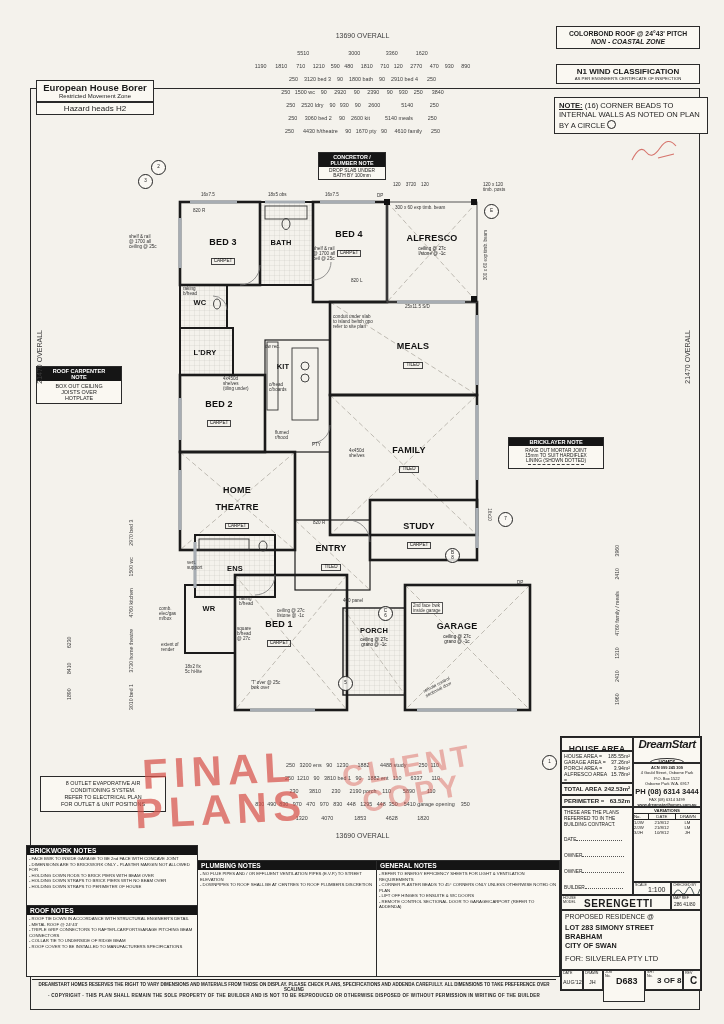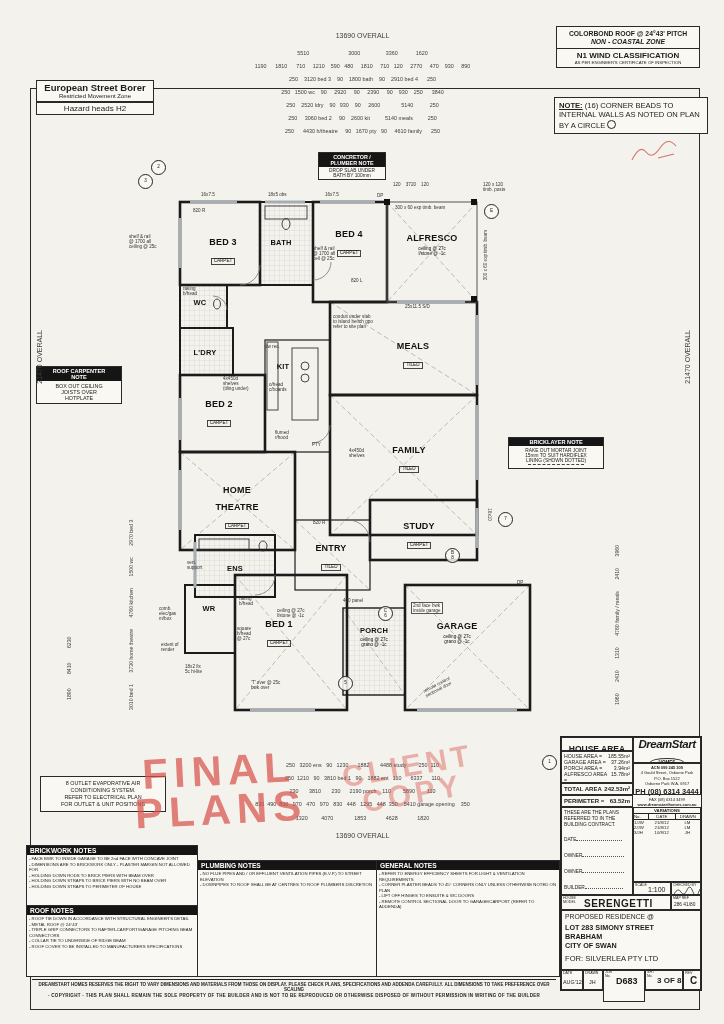--- a/index.html
+++ b/index.html
@@ -26,32 +26,32 @@
   svg{display:block;}
 </style>
 </head>
 <body>
 
 <div id="sheet">
 
   <div class="abs frame" style="left:30px;top:88px;width:668px;height:920px;"></div>
 
   <div class="abs box" style="left:36px;top:80px;width:116px;padding:1px 0 2px;">
-    <div class="c" style="font-weight:bold;font-size:9.5px;">European Street Borer</div>
+    <div class="c" style="font-weight:bold;font-size:9.5px;">European House Borer</div>
     <div class="c" style="font-size:6px;">Restricted Movement Zone</div>
   </div>
   <div class="abs box" style="left:36px;top:102px;width:116px;padding:1px 0;">
     <div class="c" style="font-size:8px;">Hazard heads H2</div>
   </div>
 
   <div class="abs box" style="left:556px;top:26px;width:142px;padding:3px 0;">
     <div class="c" style="font-weight:bold;font-size:6.8px;">COLORBOND ROOF @ 24°43' PITCH</div>
     <div class="c" style="font-weight:bold;font-style:italic;font-size:6.8px;margin-top:1px;">NON - COASTAL ZONE</div>
   </div>
-  <div class="abs box" style="left:556px;top:48px;width:142px;padding:2px 0;">
+  <div class="abs box" style="left:556px;top:64px;width:142px;padding:2px 0;">
     <div class="c" style="font-weight:bold;font-size:8px;">N1 WIND CLASSIFICATION</div>
     <div class="c" style="font-size:4.3px;">AS PER ENGINEER'S CERTIFICATE OF INSPECTION</div>
   </div>
   <div class="abs box" style="left:554px;top:97px;width:144px;padding:3px 4px;font-size:7.6px;line-height:1.25;background:#faf8f2;">
     <span style="font-weight:bold;text-decoration:underline;">NOTE:</span>
     <span>(16) CORNER BEADS TO INTERNAL WALLS AS NOTED ON PLAN BY A CIRCLE</span>
     <span style="display:inline-block;width:7px;height:7px;border:1px solid #222;border-radius:50%;vertical-align:-1px;"></span>
   </div>
 
   <svg class="abs" style="left:630px;top:140px;" width="50" height="26" viewBox="0 0 50 26">
@@ -356,21 +356,21 @@
     </div>
     <div class="cell" style="left:0;top:46px;width:72px;height:12px;font-size:6px;font-weight:bold;padding:2px;display:flex;justify-content:space-between;">
       <span>TOTAL AREA =</span>
         <span>242.53m²</span>
     </div>
     <div class="cell" style="left:0;top:58px;width:72px;height:12px;font-size:6px;font-weight:bold;padding:2px;display:flex;justify-content:space-between;">
       <span>PERIMETER =</span>
         <span>63.52m</span>
     </div>
 
-    <div class="cell" style="left:72px;top:26px;width:68px;height:32px;text-align:center;font-size:4px;line-height:1.35;padding-top:1px;">
+    <div class="cell" style="left:72px;top:26px;width:68px;height:44px;text-align:center;font-size:4px;line-height:1.35;padding-top:1px;">
       <div style="font-weight:bold;">ACN 099 245 309</div>
       <div>4 Gould Street, Osborne Park</div>
       <div>P.O. Box 1522</div>
       <div>Osborne Park W.A. 6917</div>
       <div style="font-size:7.5px;font-weight:bold;">PH (08) 6314 3444</div>
       <div>FAX (08) 6314 3499</div>
       <div style="font-weight:bold;">www.dreamstarthomes.com.au</div>
     </div>
 
     <div class="cell" style="left:0;top:70px;width:72px;height:88px;font-size:4.8px;padding:2px;line-height:1.3;">

